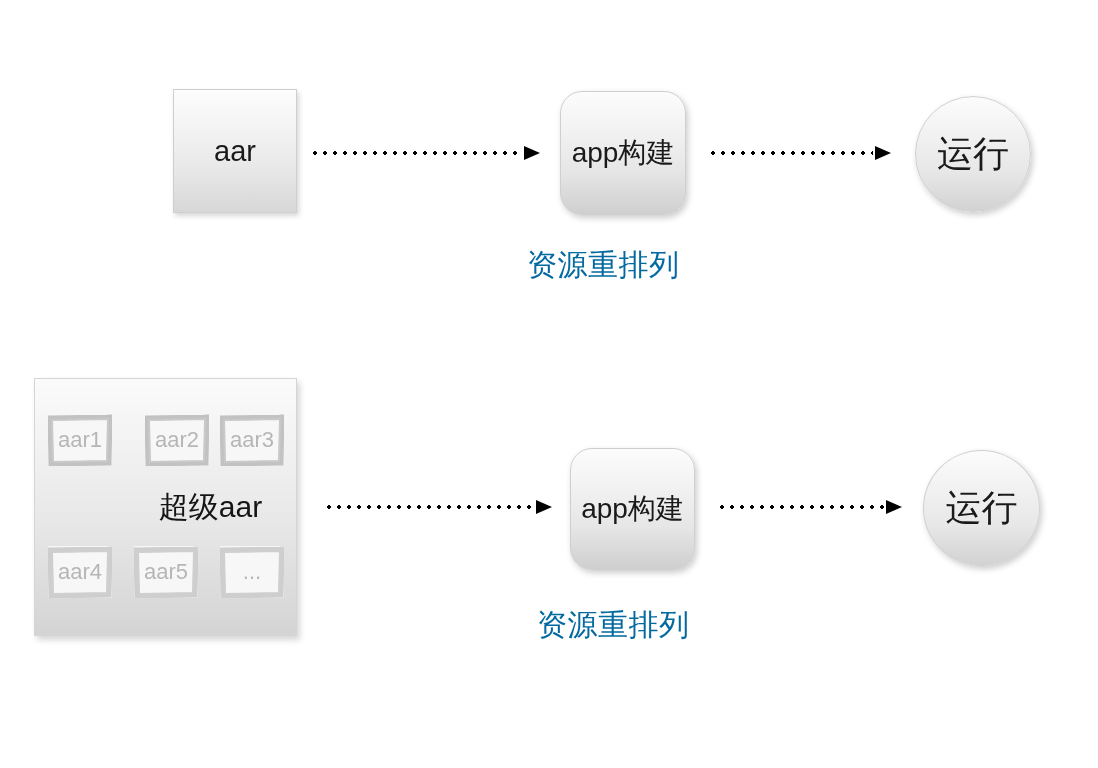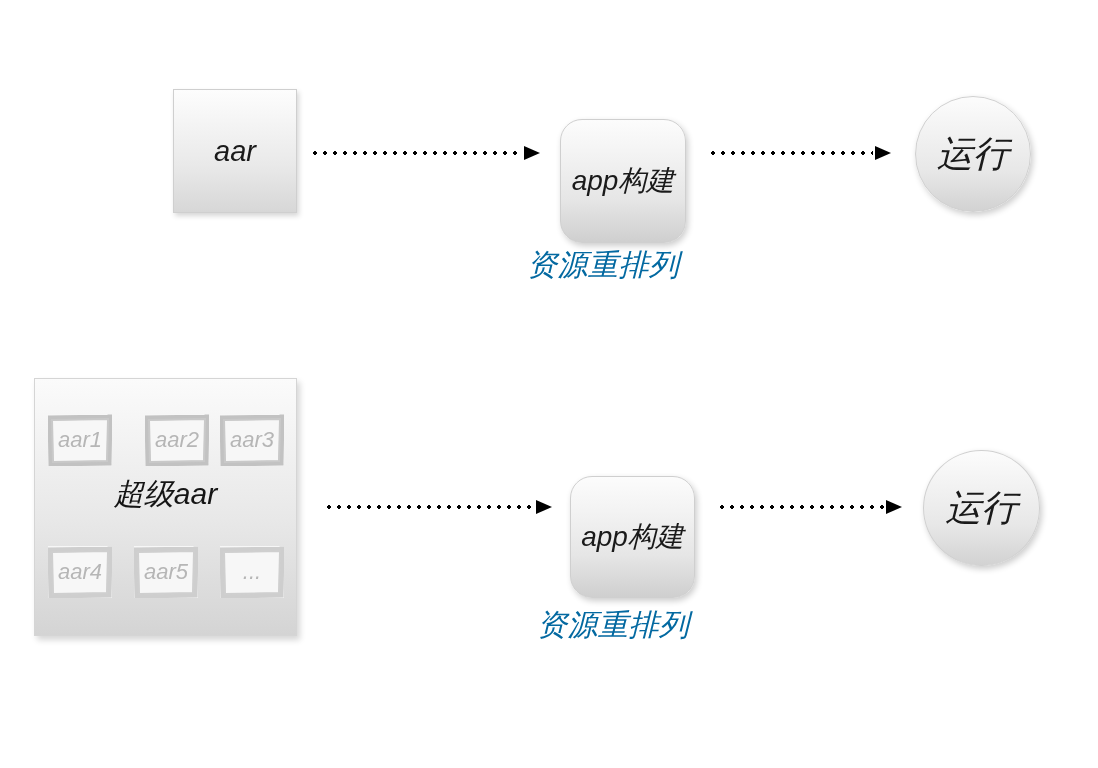--- a/index.html
+++ b/index.html
@@ -14,21 +14,20 @@
     overflow: hidden;
     font-family: "Liberation Sans", "DejaVu Sans", sans-serif;
     -webkit-font-smoothing: antialiased;
   }
 
   .canvas {
     position: absolute;
     left: 0; top: 0;
     width: 1098px;
     height: 613px;
-    font-style: italic;
   }
 
   
   .node {
     position: absolute;
     display: flex;
     align-items: center;
     justify-content: center;
     color: #1a1a1a;
     text-align: center;
@@ -41,21 +40,20 @@
     box-shadow: 2px 3px 5px rgba(0,0,0,0.16);
     font-size: 29px;
   }
 
   .node-rounded {
     background: linear-gradient(to bottom, #fcfcfc 0%, #f4f4f4 25%, #e6e6e6 65%, #cfcfcf 100%);
     border: 1px solid #cfcfcf;
     border-radius: 22px;
     box-shadow: 2px 3px 6px rgba(0,0,0,0.20);
     font-size: 28px;
-    margin-top: 28px;
   }
 
   .node-circle {
     background: linear-gradient(to bottom, #fcfcfc 0%, #f3f3f3 28%, #e7e7e7 66%, #d2d2d2 100%);
     border: 1px solid #d0d0d0;
     border-radius: 50%;
     box-shadow: 2px 3px 6px rgba(0,0,0,0.20);
     font-size: 36px;
   }
 
@@ -184,21 +182,21 @@
     </div>
 
     <div class="sub-box" style="left:185px; top:35px; width:64px; height:52px;">
       <svg class="sketch-frame" viewBox="0 0 64 52" preserveAspectRatio="none">
         <path d="M2,4 L62,3 M62,3 L61,49 M61,49 L3,50 M3,50 L2,4" stroke="#b9b9b9" stroke-width="5" fill="none" stroke-linecap="square" opacity="0.85"></path>
         <path d="M4,6 L60,5 M60,6 L59,47 M59,47 L5,48 M5,48 L4,6" stroke="#c9c9c9" stroke-width="2" fill="none" stroke-linecap="square"></path>
       </svg>
       <span class="sub-label">aar3</span>
     </div>
 
-    <div class="super-aar-label" style="top:95px;">超级aar</div>
+    <div class="super-aar-label" style="top:108px;padding-left:45px;">超级aar</div>
 
     <div class="sub-box" style="left:13px; top:167px; width:64px; height:52px;">
       <svg class="sketch-frame" viewBox="0 0 64 52" preserveAspectRatio="none">
         <path d="M2,4 L62,3 M62,3 L61,49 M61,49 L3,50 M3,50 L2,4" stroke="#c3c3c3" stroke-width="5" fill="none" stroke-linecap="square" opacity="0.8"></path>
         <path d="M4,6 L60,5 M60,6 L59,47 M59,47 L5,48 M5,48 L4,6" stroke="#cfcfcf" stroke-width="2" fill="none" stroke-linecap="square"></path>
       </svg>
       <span class="sub-label">aar4</span>
     </div>
 
     <div class="sub-box" style="left:99px; top:167px; width:64px; height:52px;">

